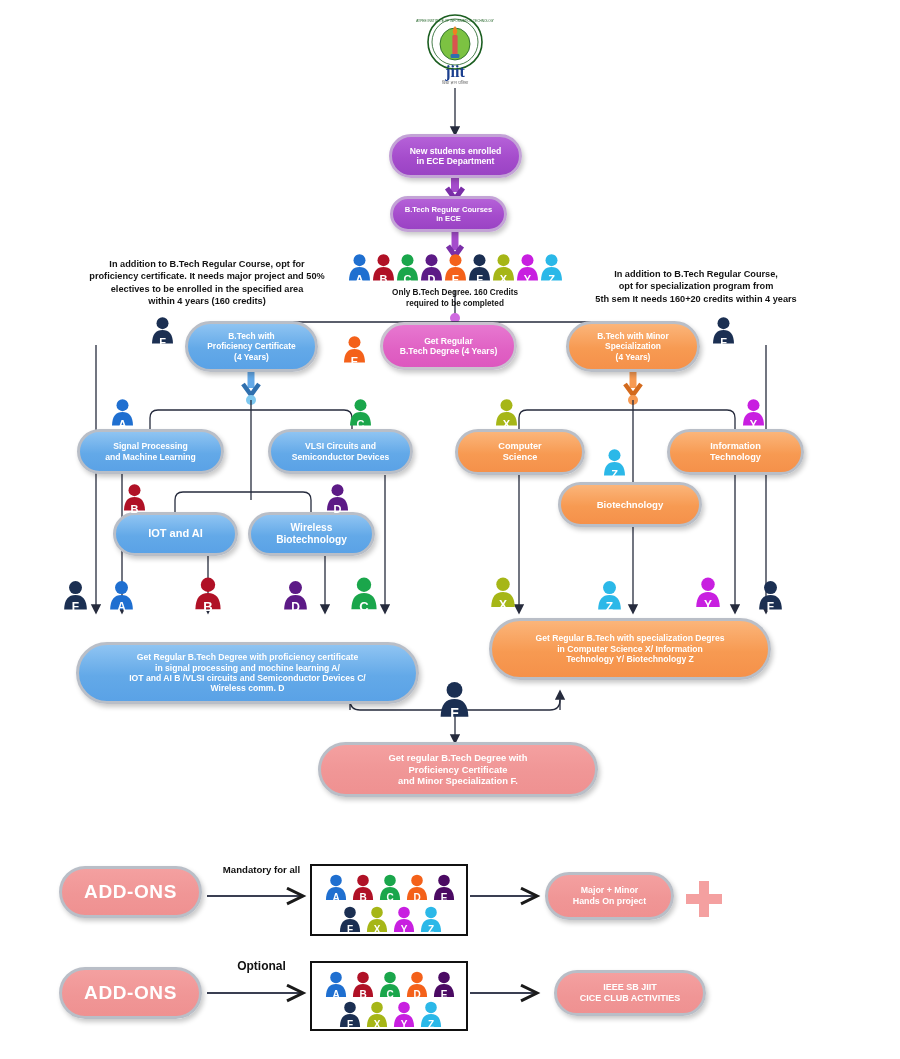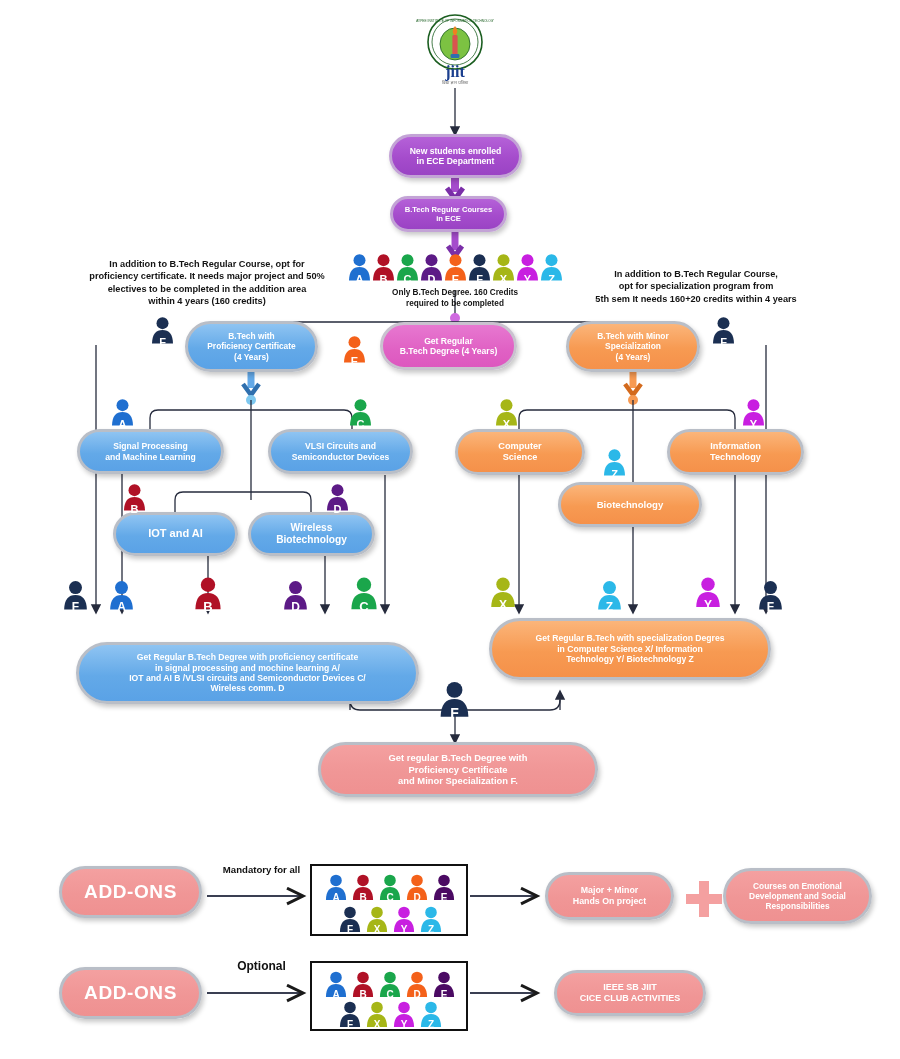--- a/index.html
+++ b/index.html
@@ -229,21 +229,21 @@
     </div>
 
   <div class="note small" style="left:355px; top:288px; width:200px;">
     <span>Only B.Tech Degree. 160 Credits</span><br>
     <span>required to be completed</span>
   </div>
 
   <div class="note" style="left:78px; top:258px; width:258px;">
     <span>In addition to B.Tech Regular Course, opt for</span><br>
     <span>proficiency certificate. It needs major project and 50%</span><br>
-    <span>electives to be completed in the addition area</span><br>
+    <span>electives to be enrolled in the specified area</span><br>
     <span>within 4 years (160 credits)</span>
   </div>
 
   <div class="note" style="left:577px; top:268px; width:238px;">
     <span>In addition to B.Tech Regular Course,</span><br>
     <span>opt for specialization program from</span><br>
     <span>5th sem It needs 160+20 credits within 4 years</span>
   </div>
 
   <div class="node n-blue" style="left:185px; top:321px; width:133px; height:51px; font-size:8.4px;">
@@ -417,27 +417,20 @@
       <span>Hands On project</span>
     </span>
   </div>
 
   <div class="plus" style="left:686px; top:875px;">
     <svg width="36" height="42" viewBox="0 0 36 42">
       <path d="M13,2 h10 v13 h13 v10 h-13 v13 h-10 v-13 h-13 v-10 h13 z" fill="#f4a0a0" transform="translate(0,4)"></path>
     </svg>
   </div>
 
-  <div class="node n-pink" style="left:723px; top:868px; width:149px; height:56px; font-size:8.4px;">
-    <span>
-      <span>Courses on Emotional</span><br>
-      <span>Development and Social</span><br>
-      <span>Responsibilities</span>
-    </span>
-  </div>
 
   <div class="node n-pink" style="left:59px; top:967px; width:143px; height:52px; font-size:19px; letter-spacing:.6px;">
     <span>ADD-ONS</span>
   </div>
   <div class="label-strong" style="left:204px; top:959px; width:115px; text-align:center; font-size:12px;">Optional</div>
   <div class="grpbox" style="left:310px; top:961px; width:158px; height:70px;">
     <div id="addons2-top" style="position:absolute; left:12px; top:4px; width:134px; height:33px;">
         <div class="person" style="left: 0px; top: 0px; width: 24px; height: 34px;">
           <svg width="24" height="34" viewBox="0 0 40 44">
       <circle cx="20" cy="11" r="9.6" fill="#1f6fd0"></circle>

